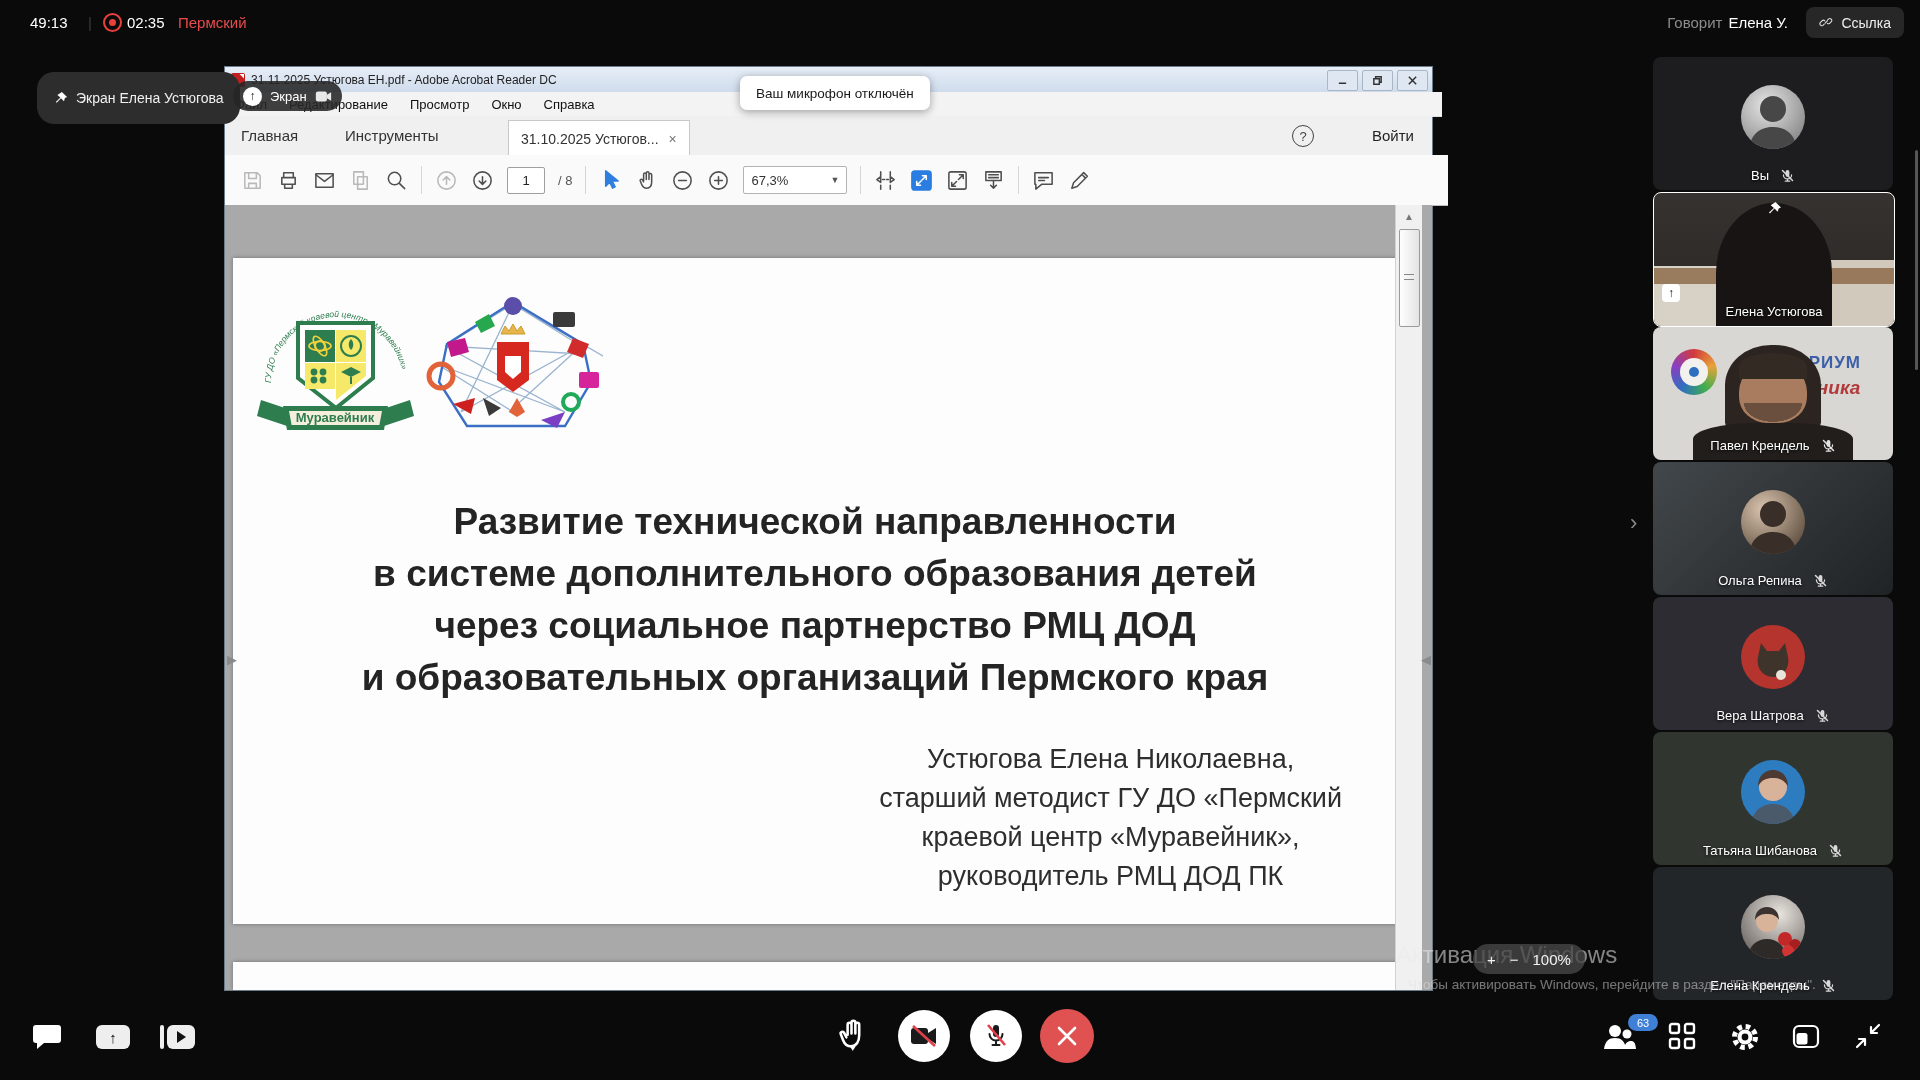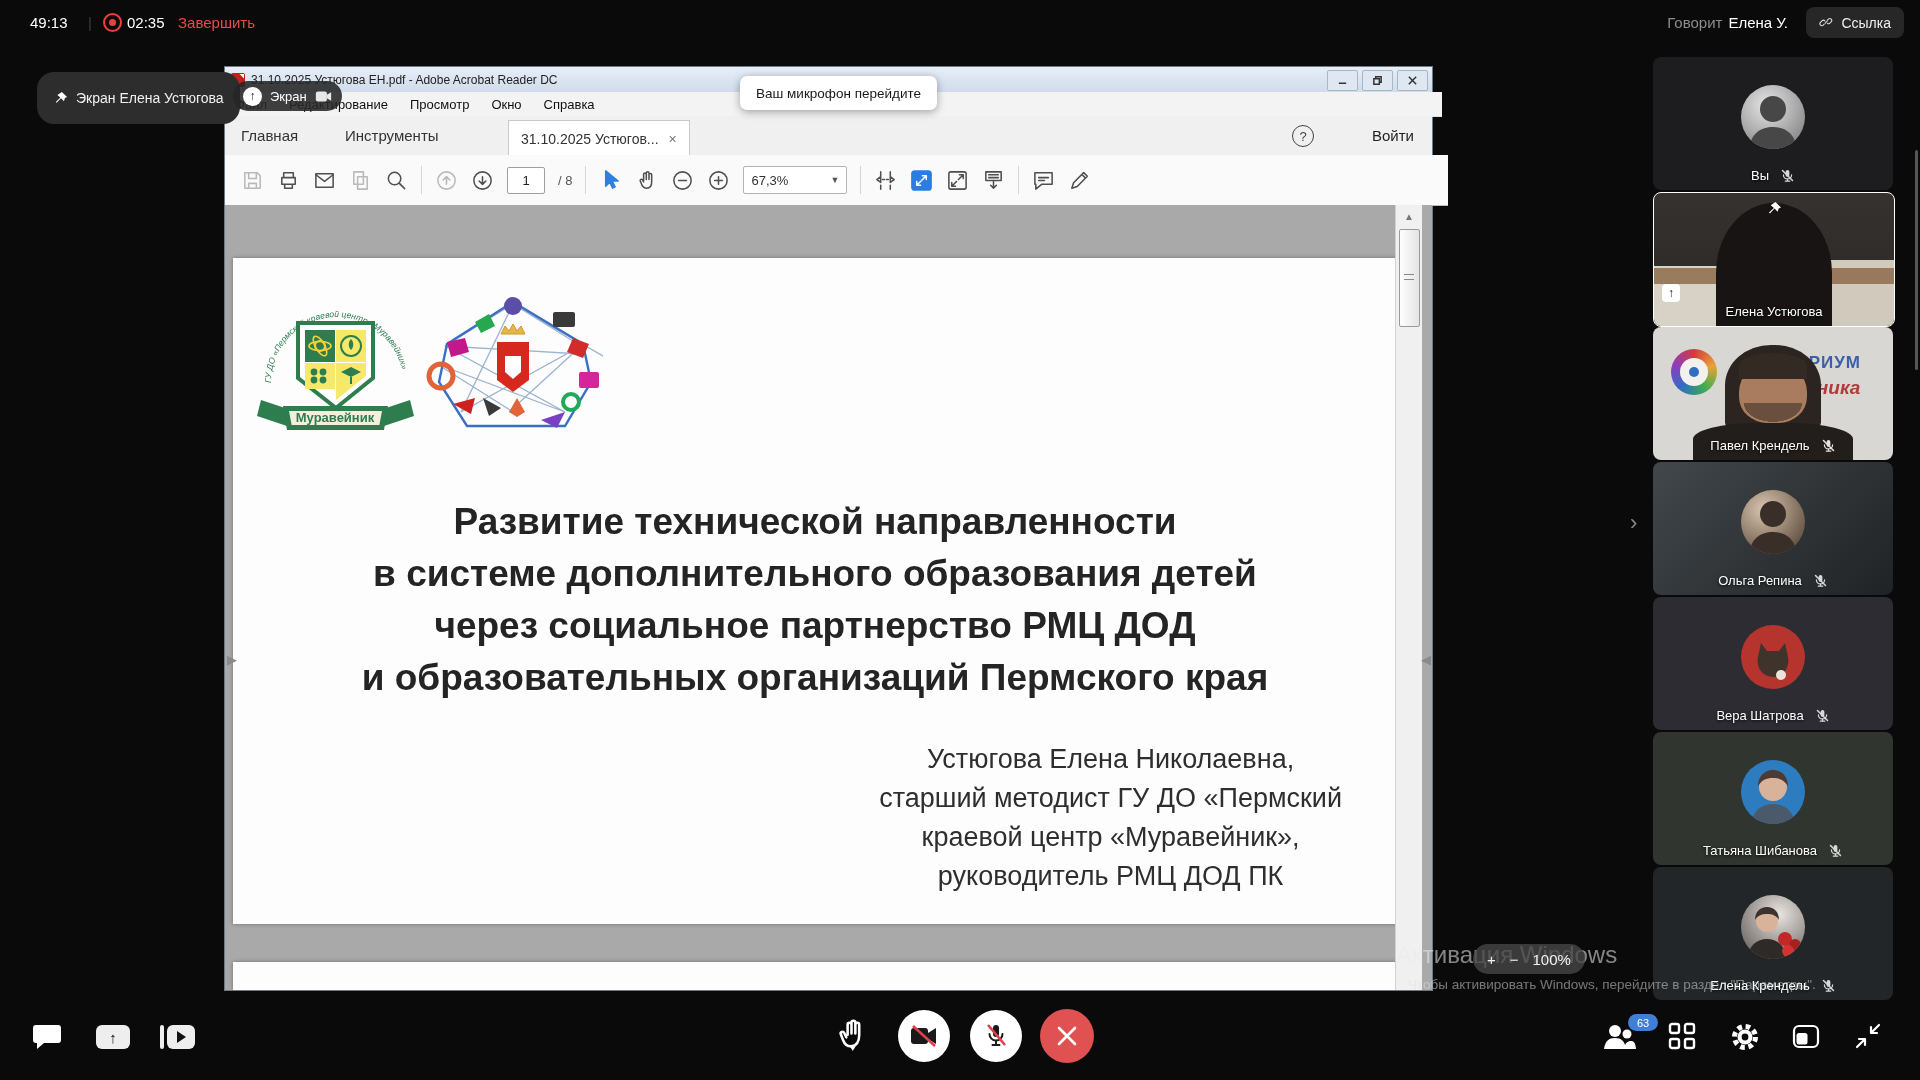--- a/index.html
+++ b/index.html
@@ -105,37 +105,37 @@
 
   <div class="topbar">
     <div class="tb-item" style="left:30px">49:13</div>
     <div class="tb-item" style="left:88px;color:#3c3c3c">|</div>
     <div class="tb-item" style="left:103px">
         <span class="rec-ring">
           <span class="rec-dot"></span>
         </span>
       </div>
     <div class="tb-item" style="left:127px">02:35</div>
-    <div class="tb-item end-label" style="left:178px">Завершить</div>
+    <div class="tb-item end-label" style="left:178px">Пермский</div>
     <div class="tb-item" style="right:132px">
       <span class="speak-prefix">Говорит</span>
       <span>Елена У.</span>
     </div>
     <div class="link-btn">
       <svg width="15" height="15" viewBox="0 0 20 20">
           <path d="M8.5 11.5l3-3M7 13l-2 2a3 3 0 01-4.2-4.2l0 0 3-3A3 3 0 018 8m4-1l2-2a3 3 0 014.2 4.2l-3 3A3 3 0 0112 12" transform="translate(1 1) scale(0.85)" stroke="#ddd" stroke-width="1.7" fill="none" stroke-linecap="round"></path>
         </svg>
       <span>Ссылка</span>
     </div>
   </div>
 
   <div class="acwin">
     <div class="ac-titlebar">
       <span class="pdficon"></span>
-      <span>31.10.2025 Устюгова ЕН.pdf - Adobe Acrobat Reader DC</span>
+      <span>31.11.2025 Устюгова ЕН.pdf - Adobe Acrobat Reader DC</span>
       <span class="winbtns">
         <span class="winbtn">
             <svg viewBox="0 0 12 12">
               <path d="M2 9h8"></path>
             </svg>
           </span>
         <span class="winbtn">
             <svg viewBox="0 0 12 12">
               <path d="M4 4V2h6v6H8M2 4h6v6H2z"></path>
             </svg>
@@ -334,21 +334,21 @@
 
   <div class="screen-badge">
     <span class="sb-circle">↑</span>
     <span>Экран</span>
     <svg width="17" height="13" viewBox="0 0 20 14">
         <rect x="1" y="1" width="13" height="12" rx="2.5" fill="#e8e8e8"></rect>
         <path d="M14 5l5-3v10l-5-3z" fill="#e8e8e8"></path>
       </svg>
   </div>
 
-  <div class="mic-tooltip">Ваш микрофон перейдите</div>
+  <div class="mic-tooltip">Ваш микрофон отключён</div>
 
   <div class="zoom-pill">
     <span>+</span>
     <span>−</span>
     <span>100%</span>
   </div>
 
   <div class="wm1">Активация Windows</div>
   <div class="wm2">Чтобы активировать Windows, перейдите в раздел "Параметры".</div>
   <div class="chevron">›</div>

